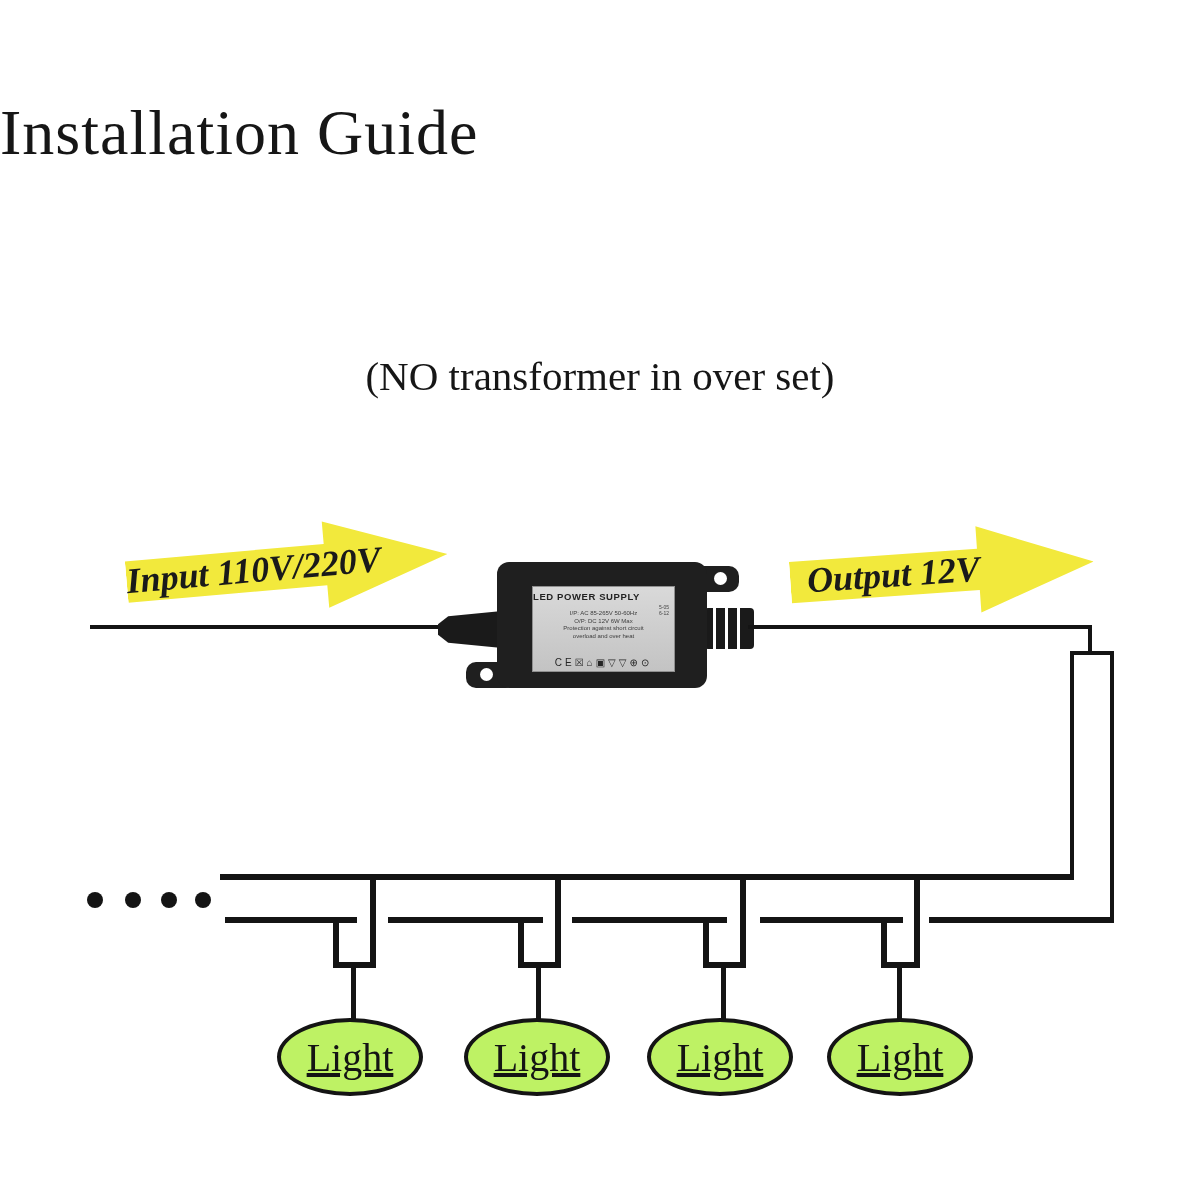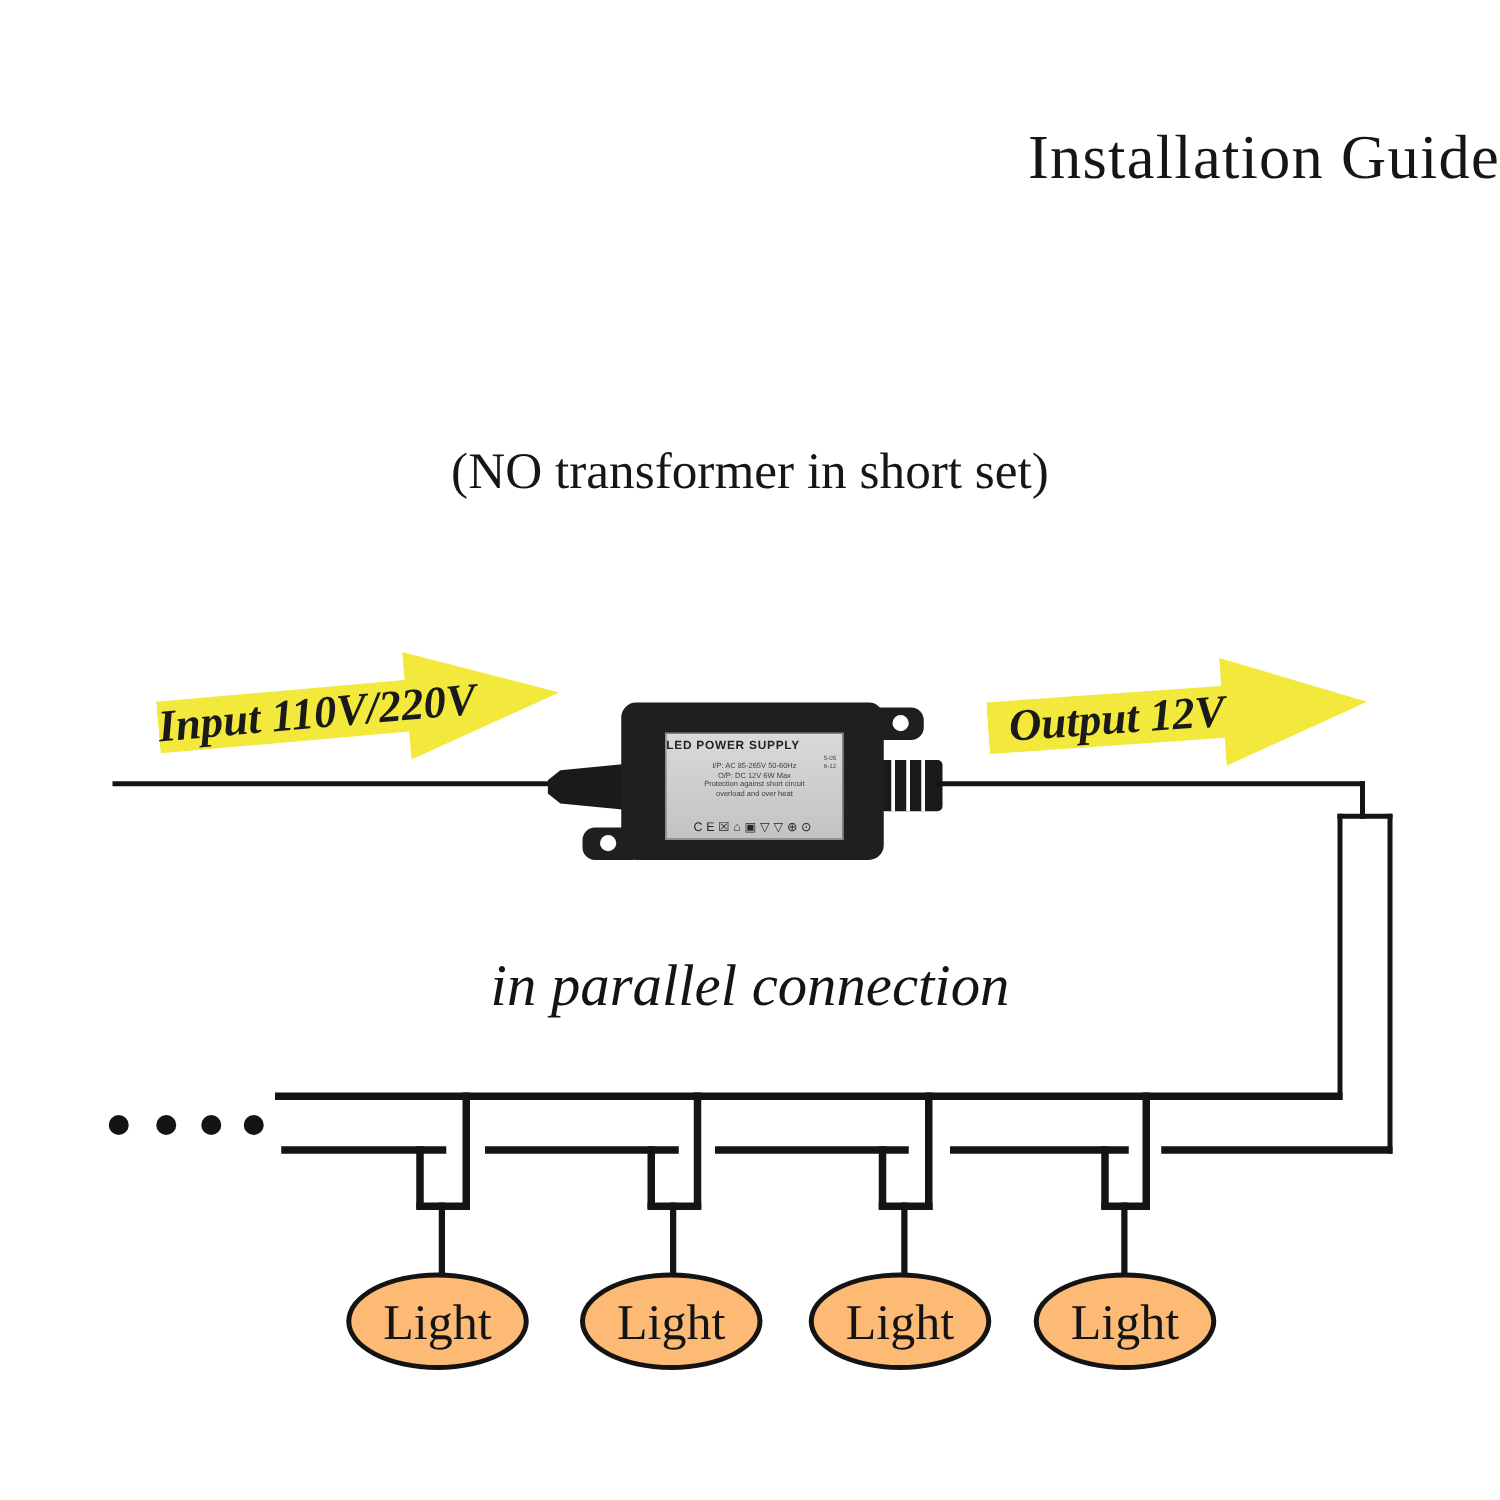--- a/index.html
+++ b/index.html
@@ -1,22 +1,22 @@
 <!DOCTYPE html>
 <html><head>
 <meta charset="utf-8">
 <style>
   html,body{margin:0;padding:0;background:#ffffff;}
   .canvas{
     position:relative;width:1200px;height:1200px;background:#ffffff;overflow:hidden;
     font-family:"Liberation Serif", serif;color:#111;
   }
   
-  .title{position:absolute;top:96px;left:0;width:100%;text-align:right;
-    font-size:50px;letter-spacing:1px;color:#161616;}
+  .title{position:absolute;top:96px;left:0;width:100%;text-align:left;
+    font-size:64px;letter-spacing:1px;color:#161616;}
   .headline{position:absolute;top:214px;left:0;width:100%;text-align:center;
     font-size:76px;font-weight:bold;color:#121212;}
   .subnote{position:absolute;top:352px;left:0;width:100%;text-align:center;
     font-size:41px;color:#161616;}
   
   .w{position:absolute;background:#141414;}
   
   .arrow{position:absolute;}
   .arrow .shape{position:absolute;inset:0;background:#F2E93C;
     clip-path:polygon(0 27%, 62% 27%, 62% 2%, 100% 50%, 62% 98%, 62% 73%, 0 73%);}
@@ -50,29 +50,29 @@
   .ps-icons{position:absolute;bottom:3px;left:0;width:100%;text-align:center;
     font-size:10px;letter-spacing:3px;color:#252525;white-space:nowrap;}
   
   .caption{position:absolute;top:762px;left:0;width:100%;text-align:center;
     font-size:47px;font-style:italic;color:#141414;}
   
   .dot{position:absolute;width:16px;height:16px;border-radius:50%;background:#141414;top:892px;}
   
   .light{position:absolute;width:146px;height:78px;border:4px solid #141414;border-radius:50%;
     box-sizing:border-box;display:flex;align-items:center;justify-content:center;
-    font-size:40px;color:#141414;background:#fdba74;}
+    font-size:40px;color:#141414;background:#bef264;text-decoration:underline;}
 </style>
 </head>
 <body>
 
 <div class="canvas">
 
   <div class="title">Installation Guide</div>
-  <div class="subnote">(NO transformer in short set)</div>
+  <div class="subnote">(NO transformer in over set)</div>
 
   <div class="w" style="left:90px;top:625px;width:360px;height:4px;"></div>
 
   <div class="arrow arrow-left">
     <div class="shape"></div>
     <span class="arrow-label">Input 110V/220V</span>
   </div>
 
   <div class="arrow arrow-right">
     <div class="shape"></div>
@@ -105,21 +105,20 @@
     </div>
     <div class="ps-icons"><span>CE</span><span>☒</span><span>⌂</span><span>▣</span><span>▽</span><span>▽</span><span>⊕</span><span>⊙</span></div>
   </div>
 
   <div class="w" style="left:748px;top:625px;width:344px;height:4px;"></div>
   <div class="w" style="left:1088px;top:625px;width:4px;height:30px;"></div>
   <div class="w" style="left:1070px;top:651px;width:44px;height:4px;"></div>
   <div class="w" style="left:1070px;top:651px;width:4px;height:229px;"></div>
   <div class="w" style="left:1110px;top:651px;width:4px;height:272px;"></div>
 
-  <div class="caption">in parallel connection</div>
 
   <span class="dot" style="left:87px;"></span>
   <span class="dot" style="left:125px;"></span>
   <span class="dot" style="left:161px;"></span>
   <span class="dot" style="left:195px;"></span>
 
   <div class="w" style="left:220px;top:874px;width:854px;height:6px;"></div>
 
   <div class="w" style="left:225px;top:917px;width:132px;height:6px;"></div>
   <div class="w" style="left:388px;top:917px;width:155px;height:6px;"></div>

